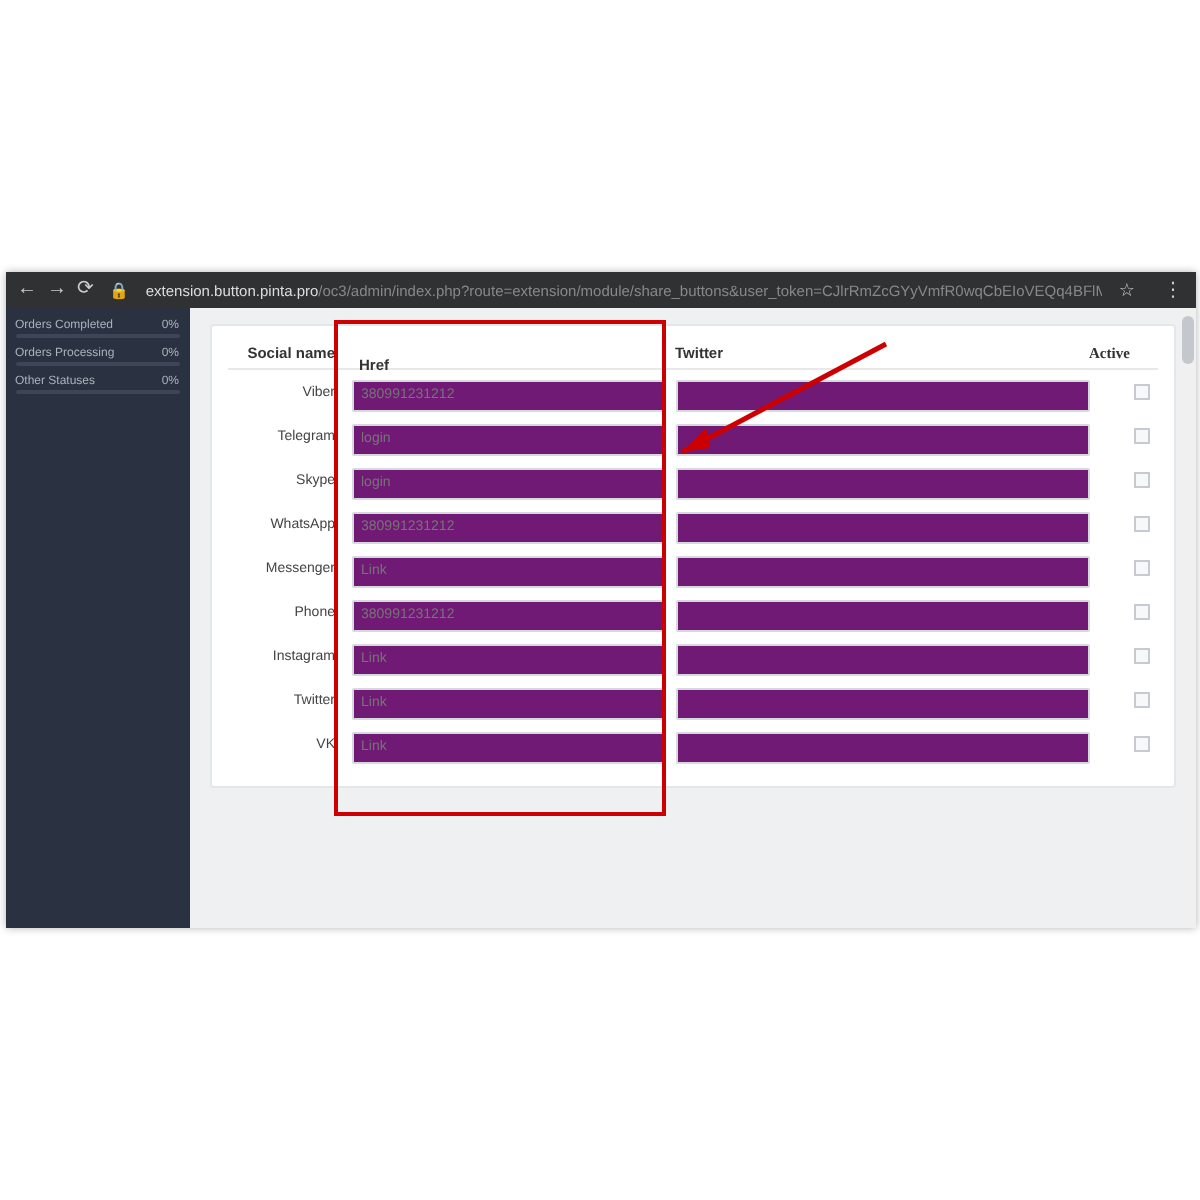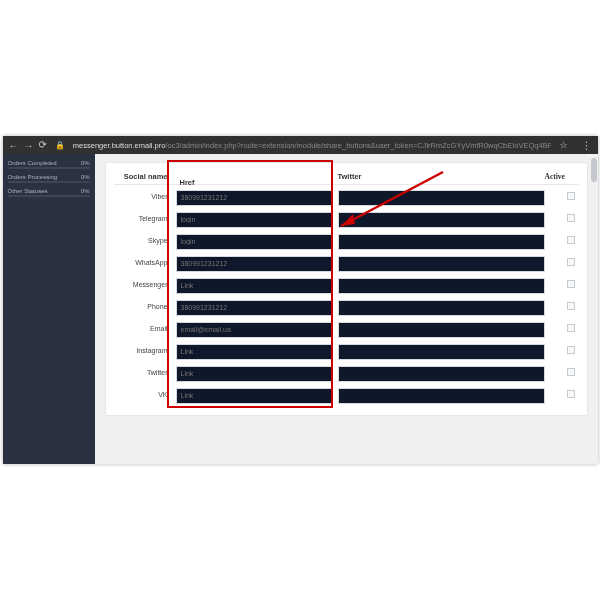--- a/index.html
+++ b/index.html
@@ -30,21 +30,21 @@
   .col-name { width: 62px; text-align: right; padding-right: 8px; }
   .col-href { width: 156px; padding-left: 4px; margin-top: 12px; }
   .col-onclick { flex: 1; padding-left: 6px; }
   .col-active { width: 34px; text-align: left; padding-right: 2px; font-family: Liberation Serif, serif; }
 
   .row { display: flex; align-items: center; height: 22px; }
   .row .lbl { width: 62px; text-align: right; padding-right: 8px; font-size: 7px; color: #444; }
   .row .href-input { width: 156px; }
   .row .onclick-input { flex: 1; padding-left: 6px; }
   .row .chk { width: 34px; display: flex; justify-content: flex-end; padding-right: 4px; }
-  .inp { width: 100%; height: 16px; border: 1px solid #d6d9dd; border-radius: 1px; font-size: 7px; color: #aaa; padding: 0 4px; background: #0f172a; }
+  .inp { width: 100%; height: 16px; border: 1px solid #d6d9dd; border-radius: 1px; font-size: 7px; color: #aaa; padding: 0 4px; background: #701a75; }
   .checkbox { width: 8px; height: 8px; border: 1px solid #c7cbd0; background: #f7f8f9; }
 
   .section-title { display: flex; align-items: center; gap: 4px; font-size: 8px; color: #333; margin-top: 10px; font-weight: bold; }
   .list-icon { width: 8px; height: 7px; display: inline-flex; flex-direction: column; justify-content: space-between; }
   .list-icon span { height: 1px; background: #555; }
 
   .highlight-box { position: absolute; border: 2px solid #c00; pointer-events: none; }
   .arrow-svg { position: absolute; pointer-events: none; }
 
   .scrollbar { position: absolute; right: 0; top: 18px; bottom: 0; width: 8px; background: #f0f0f0; }
@@ -57,21 +57,21 @@
 <div class="screenshot">
 
   <div class="browser-bar">
     <div class="nav-arrows">
       <span class="nav-icon">←</span>
       <span class="nav-icon">→</span>
       <span class="nav-icon">⟳</span>
     </div>
     <span class="lock">🔒</span>
     <span class="url">
-      <span>messenger.button.email.pro</span><span class="muted">/oc3/admin/index.php?route=extension/module/share_buttons&amp;user_token=CJlrRmZcGYyVmfR0wqCbEIoVEQq4BFlM</span>
+      <span>extension.button.pinta.pro</span><span class="muted">/oc3/admin/index.php?route=extension/module/share_buttons&amp;user_token=CJlrRmZcGYyVmfR0wqCbEIoVEQq4BFlM</span>
     </span>
     <span class="star">☆</span>
     <span class="dots">⋮</span>
   </div>
 
   <div class="viewport">
     <div class="sidebar">
       <div class="bar-row">
         <div class="bar-label">
               <span>Orders Completed</span>
@@ -146,28 +146,20 @@
               </div>
               <div class="row">
                 <div class="lbl">Phone</div>
                 <div class="href-input"><input class="inp" placeholder="380991231212" style=""></div>
                 <div class="onclick-input"><input class="inp" style=""></div>
                 <div class="chk">
                   <div class="checkbox"></div>
                 </div>
               </div>
               <div class="row">
-                <div class="lbl">Email</div>
-                <div class="href-input"><input class="inp" placeholder="email@email.ua" style=""></div>
-                <div class="onclick-input"><input class="inp" style=""></div>
-                <div class="chk">
-                  <div class="checkbox"></div>
-                </div>
-              </div>
-              <div class="row">
                 <div class="lbl">Instagram</div>
                 <div class="href-input"><input class="inp" placeholder="Link" style=""></div>
                 <div class="onclick-input"><input class="inp" style=""></div>
                 <div class="chk">
                   <div class="checkbox"></div>
                 </div>
               </div>
               <div class="row">
                 <div class="lbl">Twitter</div>
                 <div class="href-input"><input class="inp" placeholder="Link" style=""></div>

